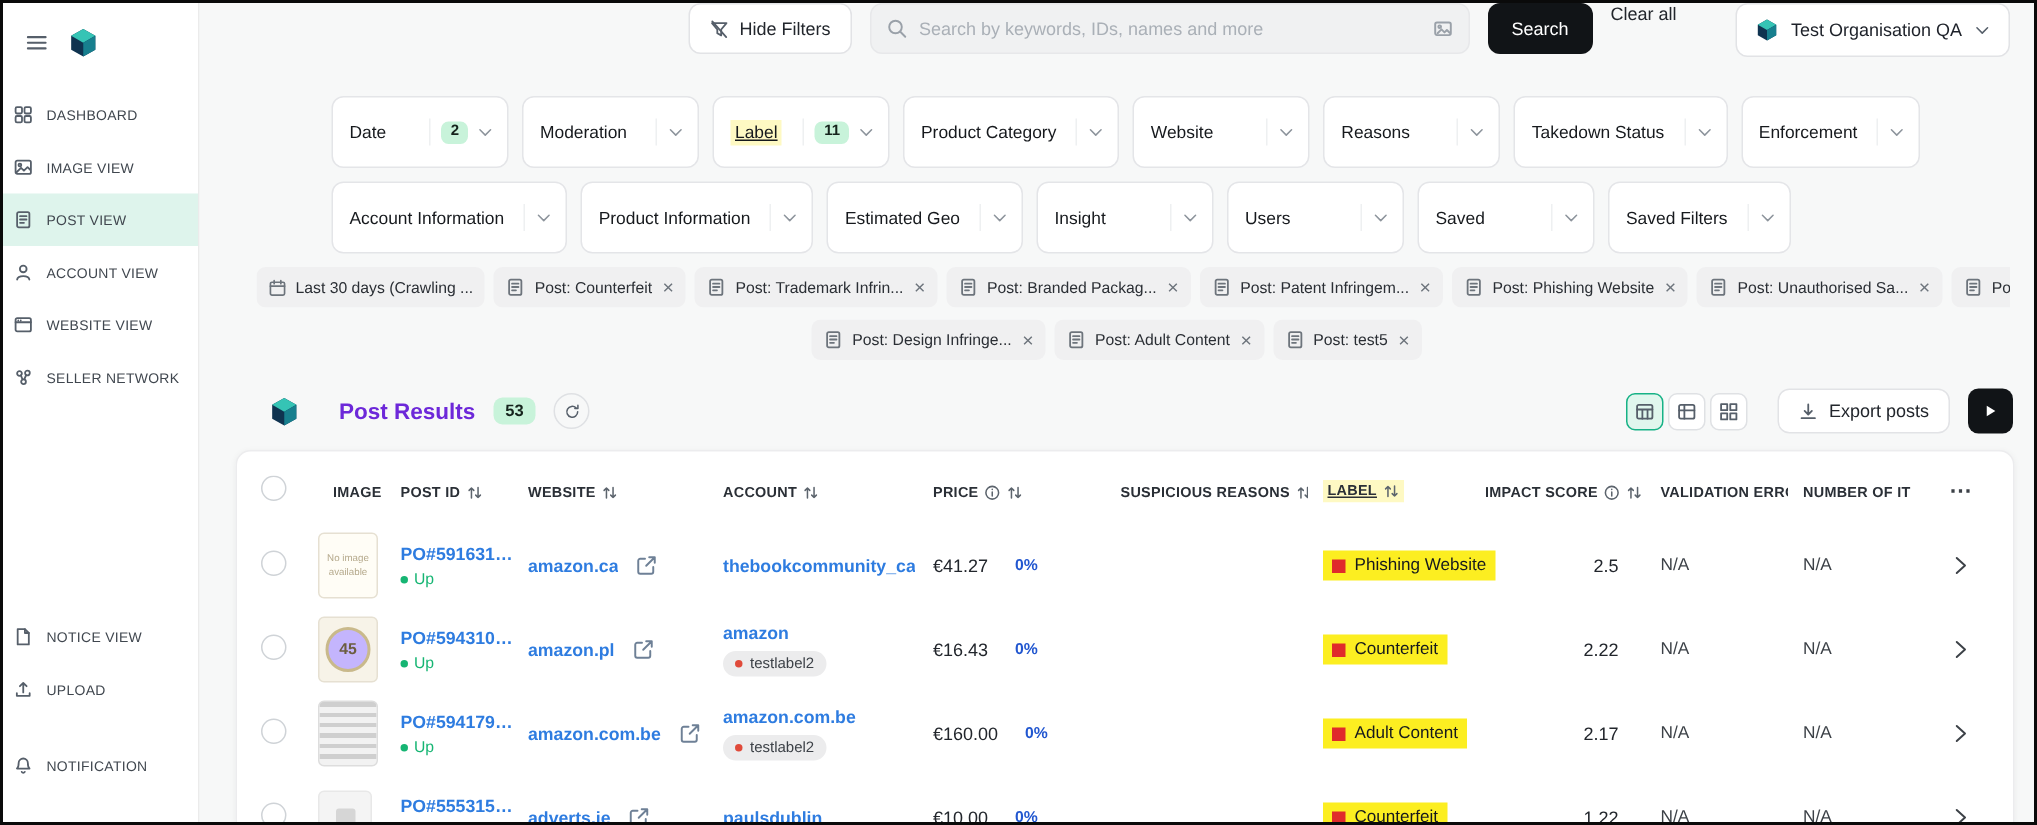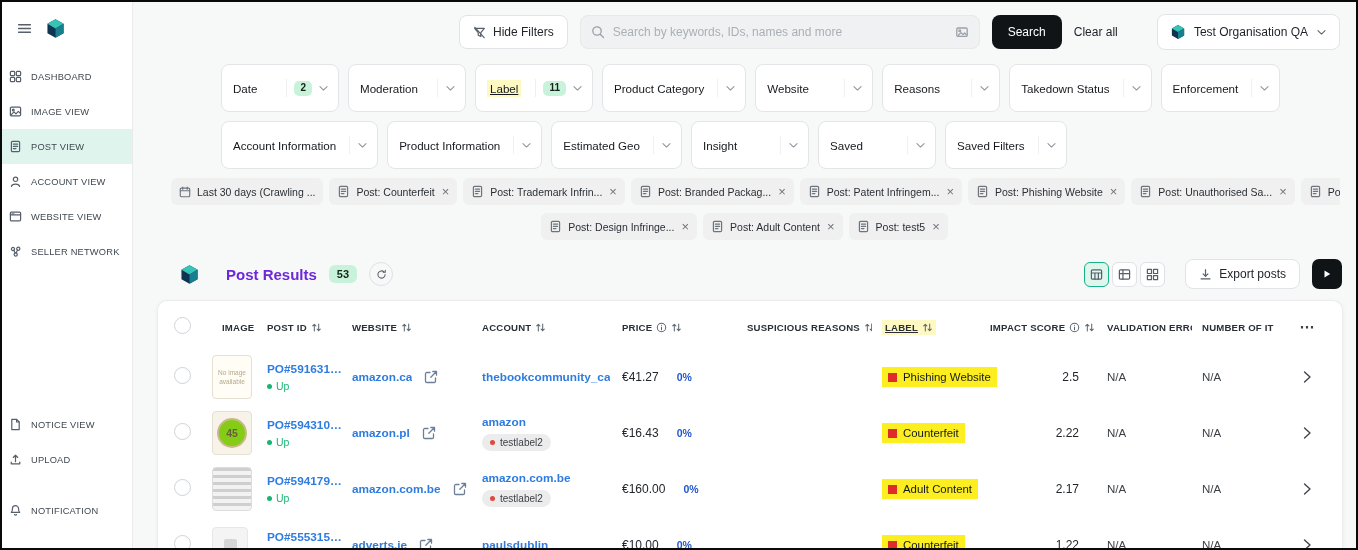--- a/index.html
+++ b/index.html
@@ -13,21 +13,21 @@
   
   .sidebar{width:131px;background:#fff;border-right:1px solid #ebebeb;display:flex;flex-direction:column;padding:16px 0 20px;flex-shrink:0;}
   .sb-head{display:flex;align-items:center;gap:13px;padding:0 15px 20px;}
   .side-item{display:flex;align-items:center;gap:9px;padding:11px 7px;cursor:pointer;}
   .side-item .lbl{font-size:9.3px;color:#40474f;letter-spacing:.2px;white-space:nowrap;}
   .side-item.active{background:#def4ec;}
   .side-item.gap-top{margin-top:16px;}
   .sb-spacer{flex:1;}
 
   
-  .topbar{height:60px;display:flex;align-items:center;gap:12px;padding:0 16px;flex-shrink:0;}
+  .topbar{height:60px;display:flex;gap:12px;padding:0 16px;flex-shrink:0;}
   .tb-spacer{width:298px;flex-shrink:1;}
   .btn-light{display:inline-flex;align-items:center;gap:7px;background:#fff;border:1px solid #e2e3e6;border-radius:8px;height:34px;padding:0 13px;font-size:12px;color:#22262c;font-family:inherit;cursor:pointer;white-space:nowrap;}
   .search-box{flex:0 1 400px;display:flex;align-items:center;gap:8px;background:#f0f1f2;border:1px solid #e7e8ea;border-radius:8px;height:34px;padding:0 10px;min-width:200px;}
   .search-box .icn{color:#9aa1a9;}
   .search-input{flex:1;border:none;outline:none;background:transparent;font-size:12px;color:#333;font-family:inherit;min-width:0;}
   .search-input::placeholder{color:#aab0b7;}
   .btn-dark{background:#111417;color:#fff;border:none;border-radius:8px;height:34px;padding:0 16px;font-size:12px;font-family:inherit;cursor:pointer;display:inline-flex;align-items:center;justify-content:center;gap:6px;}
   .btn-dark .icn{color:#fff;}
   .clear-all{font-size:12px;color:#22262c;cursor:pointer;white-space:nowrap;}
   .org-pill{display:flex;align-items:center;gap:8px;background:#fff;border:1px solid #e2e3e6;border-radius:8px;height:36px;padding:0 12px;font-size:12px;cursor:pointer;white-space:nowrap;min-width:172px;justify-content:space-between;}
@@ -85,21 +85,21 @@
   .na{font-size:11.5px;color:#3c4147;}
   .c-chev{display:flex;justify-content:center;}
   .c-chev .icn{color:#3c4147;cursor:pointer;}
   .more-dots{font-size:15px;font-weight:bold;color:#3c4147;cursor:pointer;}
 
   
   .thumb{width:40px;height:44px;border:1px solid #e6e0d2;border-radius:4px;background:#fff;display:flex;align-items:center;justify-content:center;overflow:hidden;}
   .t-no-image{background:#fffdf6;}
   .t-no-image .ni{font-size:6.5px;color:#b5a98c;text-align:center;line-height:1.4;padding:2px;}
   .t-clock{background:#f7f3e8;}
-  .clock-face{width:30px;height:30px;border:2px solid #c9b98b;border-radius:50%;background:#84cc16;display:flex;align-items:center;justify-content:center;font-size:10.5px;font-weight:bold;color:#6b5d3f;}
+  .clock-face{width:30px;height:30px;border:2px solid #c9b98b;border-radius:50%;background:#c4b5fd;display:flex;align-items:center;justify-content:center;font-size:10.5px;font-weight:bold;color:#6b5d3f;}
   .t-newspaper{background:repeating-linear-gradient(180deg,#cfcfcf 0 3px,#f2f2f2 3px 7px);border-color:#ddd;}
   .t-placeholder{background:#f4f4f4;border-color:#e8e8e8;width:36px;height:36px;}
   .t-placeholder .ph{width:13px;height:13px;background:#d6d6d6;border-radius:2px;}
 </style>
 </head>
 <body>
 
 <div class="frame">
 
   <aside class="sidebar">
@@ -381,20 +381,30 @@
             <span class="dd-label">Insight</span>
             <span class="dd-right">
               <span class="icn">
                 <svg viewBox="0 0 14 14" width="11" height="11" fill="none" stroke="currentColor" stroke-width="1.3" stroke-linecap="round" stroke-linejoin="round">
                   <path d="M2.5 4.5L7 9l4.5-4.5"></path>
                 </svg>
               </span>
             </span>
           </div>
           <div class="filter-dd">
+            <span class="dd-label">Users</span>
+            <span class="dd-right">
+              <span class="icn">
+                <svg viewBox="0 0 14 14" width="11" height="11" fill="none" stroke="currentColor" stroke-width="1.3" stroke-linecap="round" stroke-linejoin="round">
+                  <path d="M2.5 4.5L7 9l4.5-4.5"></path>
+                </svg>
+              </span>
+            </span>
+          </div>
+          <div class="filter-dd">
             <span class="dd-label">Saved</span>
             <span class="dd-right">
               <span class="icn">
                 <svg viewBox="0 0 14 14" width="11" height="11" fill="none" stroke="currentColor" stroke-width="1.3" stroke-linecap="round" stroke-linejoin="round">
                   <path d="M2.5 4.5L7 9l4.5-4.5"></path>
                 </svg>
               </span>
             </span>
           </div>
           <div class="filter-dd">

